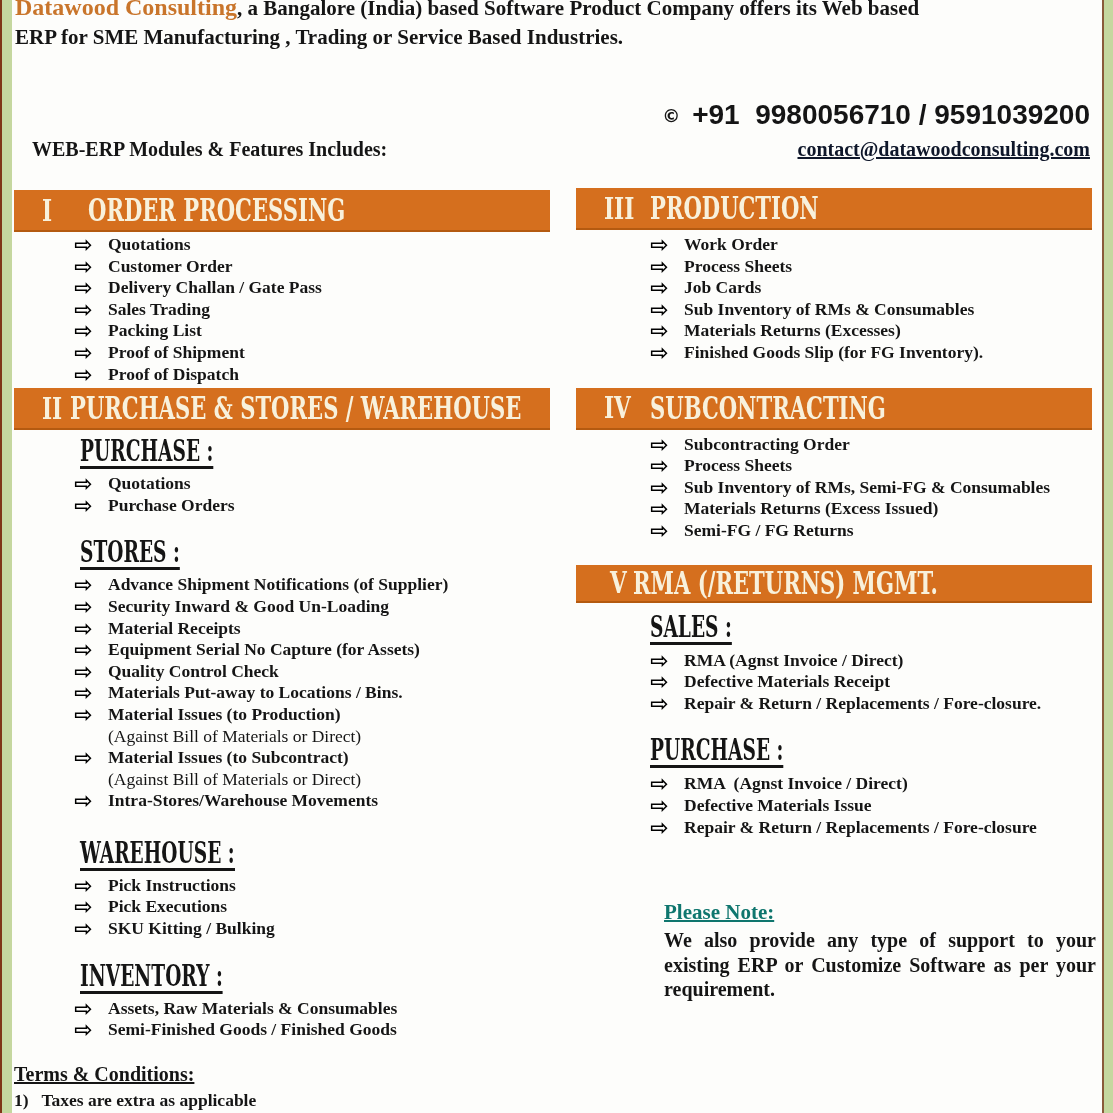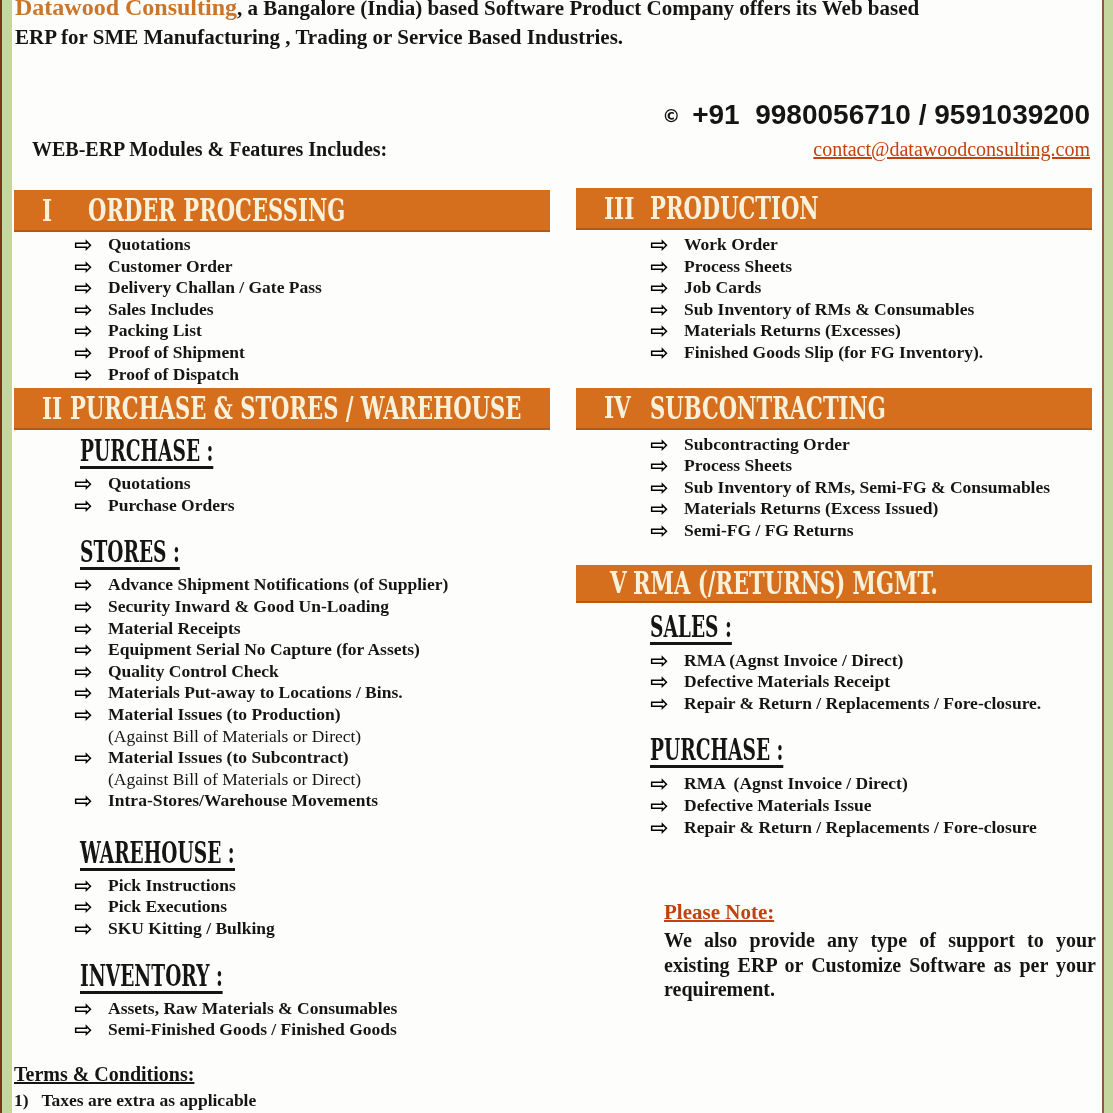--- a/index.html
+++ b/index.html
@@ -14,21 +14,21 @@
 
   
   .header-intro{position:absolute;left:15px;top:-7px;width:1078px;font-weight:bold;
                 font-size:21px;line-height:29px;}
   .company{color:#C9752B;font-size:24px;}
   .phone-row{position:absolute;top:99px;right:23px;display:flex;align-items:center;gap:12px;}
   .phone-icon{font-size:18px;font-weight:bold;font-family:"DejaVu Sans",sans-serif;}
   .phone-number{font-family:"Liberation Sans",sans-serif;font-weight:bold;font-size:28px;
                 white-space:pre;}
   .email-row{position:absolute;top:138px;right:23px;}
-  .email{color:#c2410c;font-weight:normal;font-size:20px;text-decoration:underline;
+  .email{color:#0f172a;font-weight:bold;font-size:20px;text-decoration:underline;
          text-decoration-thickness:2px;cursor:pointer;}
   .modules-label{position:absolute;left:32px;top:138px;font-weight:bold;font-size:20px;}
 
   
   .col{position:absolute;}
   .col-left{left:14px;top:190px;width:536px;}
   .col-right{left:576px;top:188px;width:516px;}
 
   
   .banner{background:#D56F1E;height:42px;display:flex;align-items:center;
@@ -50,21 +50,21 @@
   .isub{padding-left:34px;font-weight:normal;}
 
   
   .group-heading{display:inline-block;font-family:"DejaVu Serif",serif;font-weight:bold;
                  font-size:30px;line-height:30px;transform:scaleX(.62);transform-origin:left center;
                  border-bottom:3px solid #151515;margin-left:66px;white-space:pre;}
   .gh-right{margin-left:74px;}
 
   
   .note-block{margin:62px 0 0 88px;width:432px;}
-  .note-label{display:inline-block;color:#c2410c;font-weight:bold;font-size:21px;
+  .note-label{display:inline-block;color:#0f766e;font-weight:bold;font-size:21px;
               text-decoration:underline;text-decoration-thickness:2px;}
   .note-text{margin-top:3px;font-weight:bold;font-size:20px;line-height:24.5px;text-align:justify;}
 
   
   .terms-h{display:inline-block;margin-top:22px;font-size:20px;font-weight:bold;
            text-decoration:underline;text-decoration-thickness:2px;}
   .terms-item{margin-top:4px;font-weight:bold;font-size:17.5px;white-space:pre;}
 
   
   .mt-2{margin-top:2px}.mt-3{margin-top:3px}.mt-4{margin-top:4px}.mt-5{margin-top:5px}
@@ -103,21 +103,21 @@
       <span class="btitle">ORDER PROCESSING</span>
     </div>
     <ul class="items mt-2">
 
         <li class="item"><span class="arrow">⇨</span><span class="itxt">Quotations</span><div class="isub"></div></li>
 
         <li class="item"><span class="arrow">⇨</span><span class="itxt">Customer Order</span><div class="isub"></div></li>
 
         <li class="item"><span class="arrow">⇨</span><span class="itxt">Delivery Challan / Gate Pass</span><div class="isub"></div></li>
 
-        <li class="item"><span class="arrow">⇨</span><span class="itxt">Sales Includes</span><div class="isub"></div></li>
+        <li class="item"><span class="arrow">⇨</span><span class="itxt">Sales Trading</span><div class="isub"></div></li>
 
         <li class="item"><span class="arrow">⇨</span><span class="itxt">Packing List</span><div class="isub"></div></li>
 
         <li class="item"><span class="arrow">⇨</span><span class="itxt">Proof of Shipment</span><div class="isub"></div></li>
 
         <li class="item"><span class="arrow">⇨</span><span class="itxt">Proof of Dispatch</span><div class="isub"></div></li>
       </ul>
 
     <div class="banner mt-3">
       <span class="numeral">II</span>

